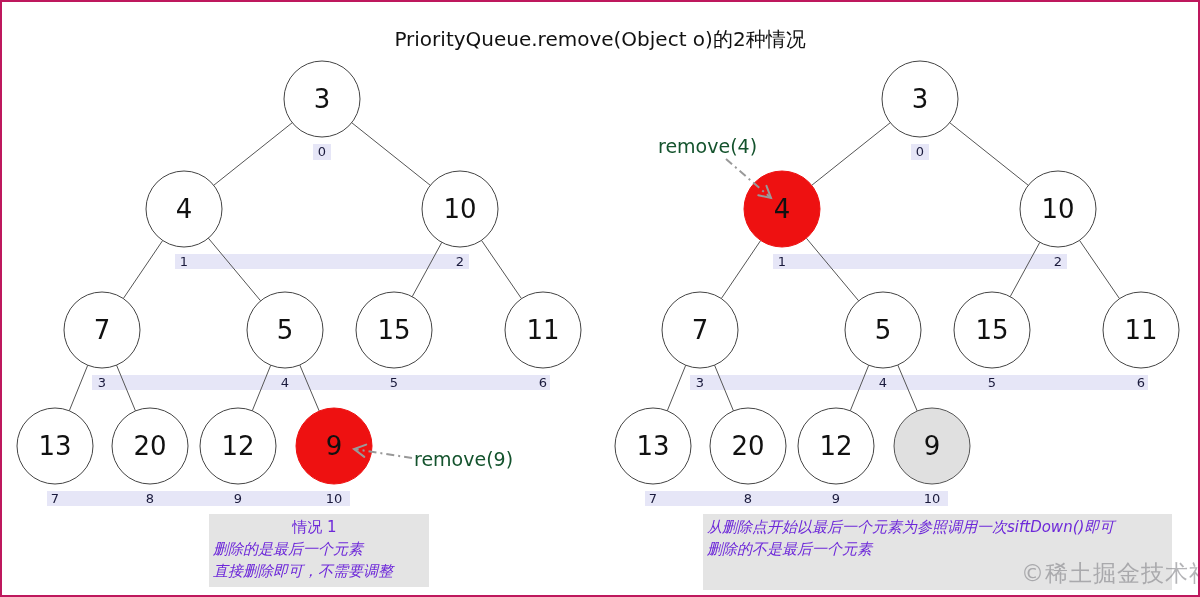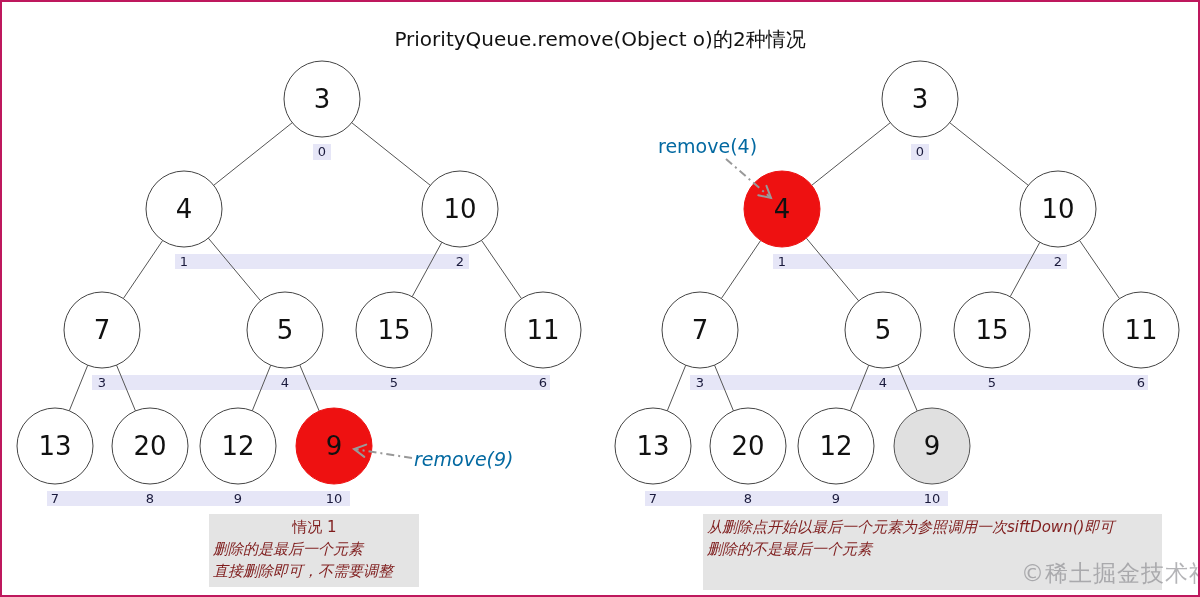--- a/index.html
+++ b/index.html
@@ -7,27 +7,27 @@
     position:relative;width:1196px;height:593px;margin:0;
     background:#ffffff;border:2px solid #be185d;overflow:hidden;
     font-family:"DejaVu Sans","Liberation Sans",sans-serif;
   }
   #title{
     position:absolute;top:24px;left:0;width:100%;
     text-align:center;font-size:20px;color:#111;
   }
   #diagram{position:absolute;left:0;top:0;}
   .remove-label{
-    position:absolute;font-size:19px;color:#0369a1;white-space:nowrap;
+    position:absolute;font-size:19px;color:#14532d;white-space:nowrap;
   }
-  #remove-label-1{left:412px;top:446px;font-style:italic;}
+  #remove-label-1{left:412px;top:446px;}
   #remove-label-2{left:656px;top:133px;}
   .caption{
-    position:absolute;background:#e4e4e4;color:#7f1d1d;
-    font-size:15px;line-height:22px;padding:2px 3px 0 4px;
+    position:absolute;background:#e4e4e4;color:#6d28d9;
+    font-size:15px;line-height:22px;padding:2px 13px 0 4px;
   }
   #caption-1{left:207px;top:512px;width:203px;height:71px;}
   #caption-2{left:701px;top:512px;width:452px;height:74px;}
   .caption-title{text-align:center;}
   .caption-line{white-space:nowrap;text-align:left;font-style:italic;}
   #watermark{
     position:absolute;left:1019px;top:556px;font-size:23px;
     color:rgba(130,130,135,0.6);letter-spacing:1px;white-space:nowrap;
   }
 </style>

